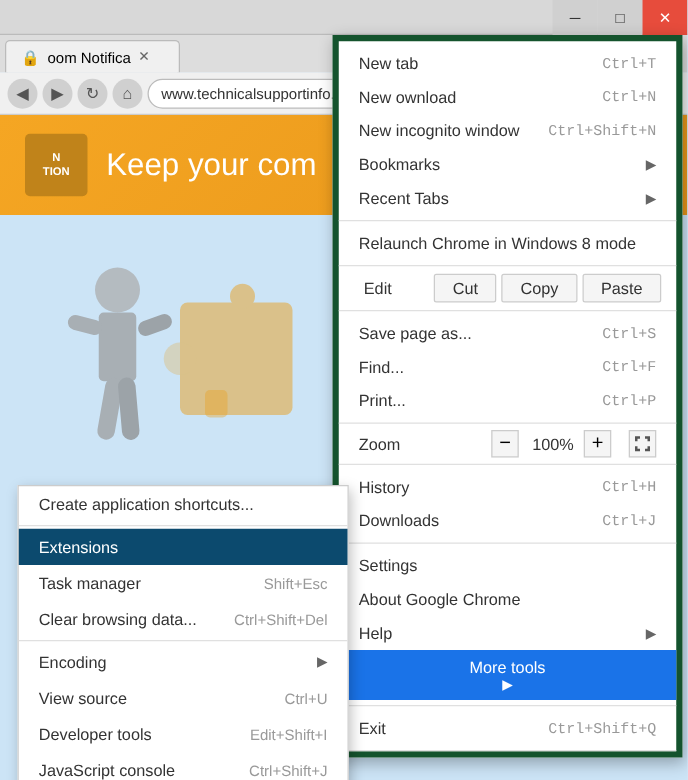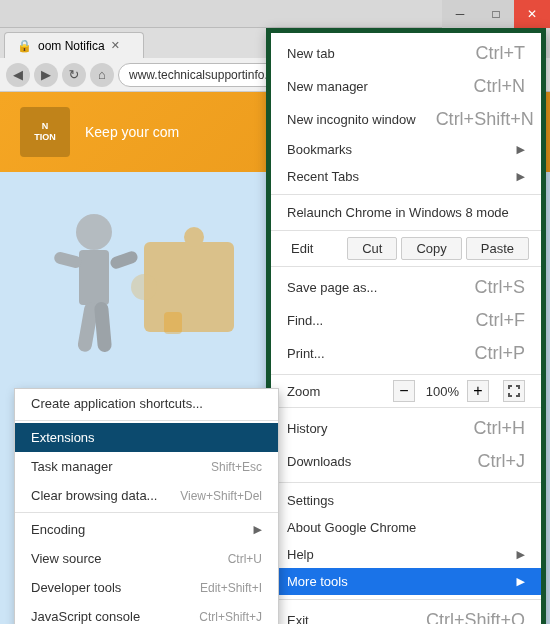--- a/index.html
+++ b/index.html
@@ -136,21 +136,21 @@
       border-radius: 4px;
       display: flex;
       align-items: center;
       justify-content: center;
       color: white;
       font-weight: bold;
       font-size: 10px;
     }
     .site-tagline {
       color: white;
-      font-size: 14px;
+      font-size: 25px;
       font-weight: 300;
     }
 
     
     .download-btn {
       position: absolute;
       bottom: 20px;
       right: 30px;
       background: #ff6b1a;
       color: white;
@@ -183,25 +183,27 @@
       align-items: center;
       justify-content: space-between;
       padding: 6px 16px;
       cursor: pointer;
       color: #333;
       white-space: nowrap;
     }
     .menu-item.highlighted {
       background: #1a73e8;
       color: white;
+      flex-direction: column;
     }
     .menu-item .shortcut {
       color: #999;
-      font-size: 18px;
+      font-size: 12px;
       margin-left: 20px;
+      font-family: Liberation Mono, monospace;
     }
     .menu-item .arrow {
       color: #666;
       font-size: 11px;
     }
     .menu-item.highlighted .arrow {
       color: white;
     }
 
     
@@ -399,21 +401,21 @@
 </div>
 
 <div class="chrome-menu">
 
   <div class="menu-section">
     <div class="menu-item">
       <span>New tab</span>
       <span class="shortcut">Ctrl+T</span>
     </div>
     <div class="menu-item">
-      <span>New manager</span>
+      <span>New ownload</span>
       <span class="shortcut">Ctrl+N</span>
     </div>
     <div class="menu-item">
       <span>New incognito window</span>
       <span class="shortcut">Ctrl+Shift+N</span>
     </div>
     <div class="menu-item">
       <span>Bookmarks</span>
       <span class="arrow">▶</span>
     </div>
@@ -511,21 +513,21 @@
   <div class="left-menu-divider"></div>
   <div class="left-menu-item active">
     <span>Extensions</span>
   </div>
   <div class="left-menu-item">
     <span>Task manager</span>
     <span class="shortcut">Shift+Esc</span>
   </div>
   <div class="left-menu-item">
     <span>Clear browsing data...</span>
-    <span class="shortcut">View+Shift+Del</span>
+    <span class="shortcut">Ctrl+Shift+Del</span>
   </div>
   <div class="left-menu-divider"></div>
   <div class="left-menu-item">
     <span>Encoding</span>
     <span class="arrow">▶</span>
   </div>
   <div class="left-menu-item">
     <span>View source</span>
     <span class="shortcut">Ctrl+U</span>
   </div>

